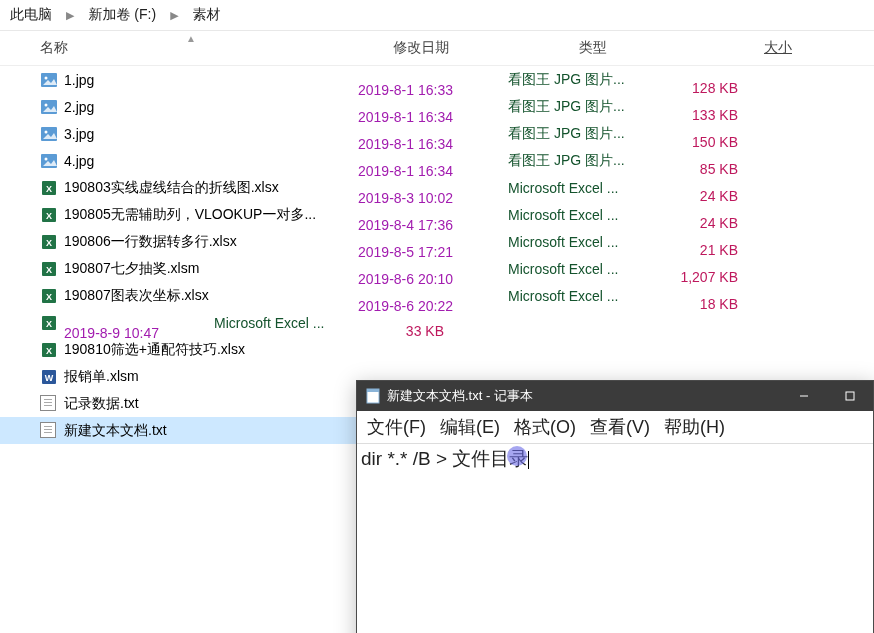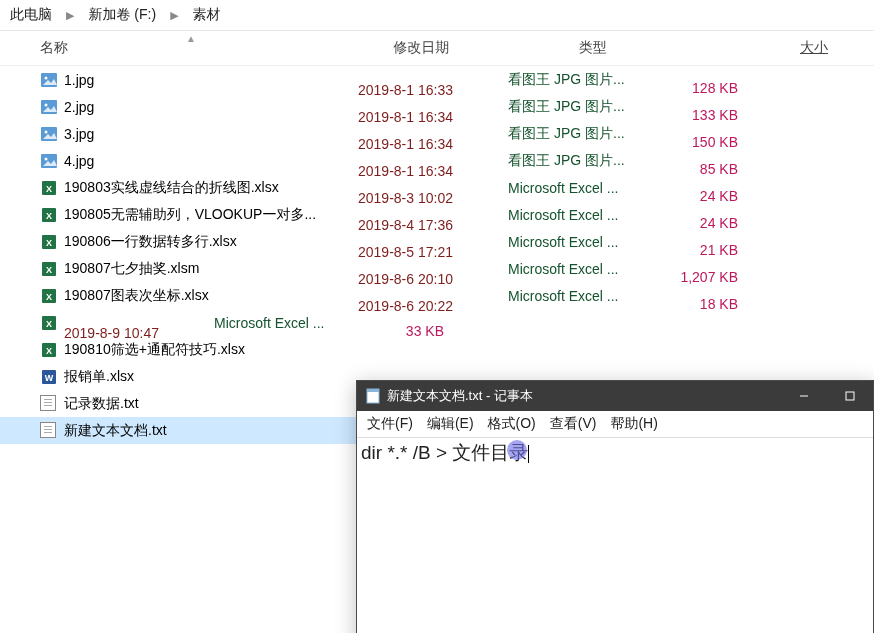--- a/index.html
+++ b/index.html
@@ -5,40 +5,40 @@
 * { margin: 0; padding: 0; box-sizing: border-box; font-family: "Microsoft YaHei", "Segoe UI", sans-serif; }
 body { background: #fff; width: 874px; height: 633px; overflow: hidden; position: relative; }
 
 .breadcrumb { padding: 6px 10px; font-size: 14px; color: #222; display: flex; align-items: center; gap: 14px; border-bottom: 1px solid #e8e8e8; }
 .breadcrumb .chev { color: #888; font-size: 11px; }
 
 .columns { display: flex; justify-content: space-between; padding: 8px 10px 8px 40px; font-size: 14px; color: #444; border-bottom: 1px solid #eee; position: relative; }
 .col-name { width: 318px; }
 .col-date { width: 150px; }
 .col-type { width: 150px; }
-.col-size { width: 100px; text-align: center; text-decoration: underline; }
+.col-size { width: 100px; text-align: left; text-decoration: underline; }
 .sort-arrow { position: absolute; left: 186px; top: 2px; font-size: 10px; color: #999; }
 
 .file-list { font-size: 14px; }
 .file-row { display: flex; align-items: center; padding: 3px 10px 3px 40px; height: 27px; }
 .file-row.selected { background: #cde8ff; }
 .file-row .icon { width: 18px; height: 18px; margin-right: 6px; flex-shrink: 0; }
 .file-row .fname { width: 294px; white-space: nowrap; overflow: hidden; text-overflow: ellipsis; }
-.file-row .fdate { width: 150px; color: #7f1d1d; margin-top: 20px; }
+.file-row .fdate { width: 150px; color: #a21caf; margin-top: 20px; }
 .file-row .ftype { width: 150px; color: #14532d; white-space: nowrap; overflow: hidden; text-overflow: ellipsis; }
 .file-row .fsize { width: 100px; text-align: right; color: #be185d; padding-right: 20px; margin-top: 16px; }
 
 
 .notepad { position: absolute; left: 356px; top: 380px; width: 518px; height: 271px; background: #fff; border: 1px solid #4a4a4a; box-shadow: 0 4px 20px rgba(0,0,0,0.25); }
 .np-title { background: #3b3b3b; color: #fff; height: 30px; display: flex; align-items: center; padding-left: 8px; font-size: 13px; position: relative; }
 .np-title .np-icon { width: 16px; height: 16px; margin-right: 6px; }
 .np-controls { position: absolute; right: 0; top: 0; display: flex; }
 .np-controls div { width: 46px; height: 30px; display: flex; align-items: center; justify-content: center; color: #fff; }
 .np-controls div svg { width: 10px; height: 10px; }
-.np-menu { display: flex; gap: 14px; padding: 4px 10px; font-size: 14px; color: #222; border-bottom: 1px solid #ddd; }
+.np-menu { display: flex; gap: 14px; padding: 4px 10px; font-size: 18px; color: #222; border-bottom: 1px solid #ddd; }
 .np-body { padding: 2px 4px; font-size: 19px; color: #222; position: relative; }
 .cursor-ring { position: absolute; left: 150px; top: 2px; width: 20px; height: 20px; border-radius: 50%; background: #6a6ae6; opacity: 0.6; }
 .text-cursor { border-right: 1px solid #000; display: inline-block; height: 18px; vertical-align: middle; }
 
 
 .i-jpg rect { fill: #5b9bd5; }
 .i-xls rect { fill: #217346; }
 .i-doc rect { fill: #2b579a; }
 .i-txt { border: 1px solid #888; background: #fff; position: relative; }
 .i-txt::before { content: ""; position: absolute; left: 3px; top: 3px; right: 3px; height: 1px; background: #aaa; box-shadow: 0 3px 0 #aaa, 0 6px 0 #aaa; }
@@ -174,21 +174,21 @@
       <span class="fname">190810筛选+通配符技巧.xlsx</span>
       <span class="fdate"></span>
       <span class="ftype"></span>
       <span class="fsize"></span>
     </div>
     <div class="file-row">
       <span class="icon"><svg class="i-doc" viewBox="0 0 18 18">
           <rect x="2" y="2" width="14" height="14" rx="1"></rect>
           <text x="9" y="13" font-size="9" fill="#fff" text-anchor="middle" font-weight="bold">W</text>
         </svg></span>
-      <span class="fname">报销单.xlsx</span>
+      <span class="fname">报销单.xlsm</span>
       <span class="fdate"></span>
       <span class="ftype"></span>
       <span class="fsize"></span>
     </div>
     <div class="file-row">
       <span class="icon">
         <div class="i-txt" style="width:16px;height:16px;"></div>
       </span>
       <span class="fname">记录数据.txt</span>
       <span class="fdate"></span>

